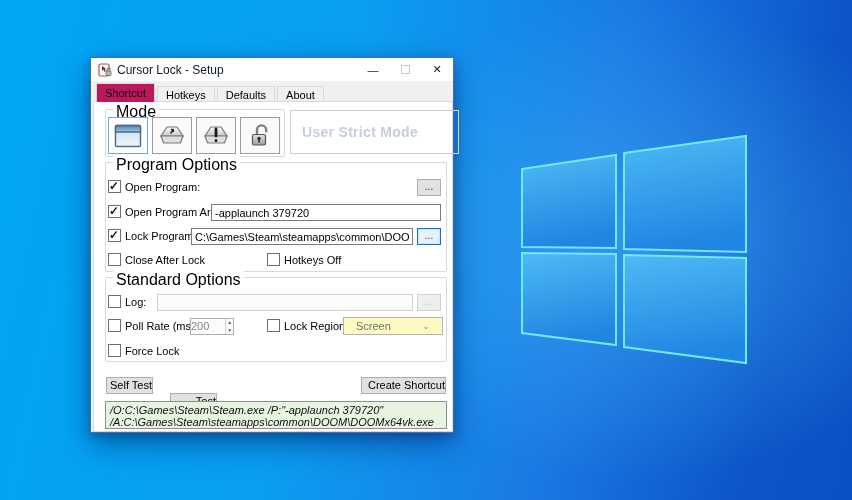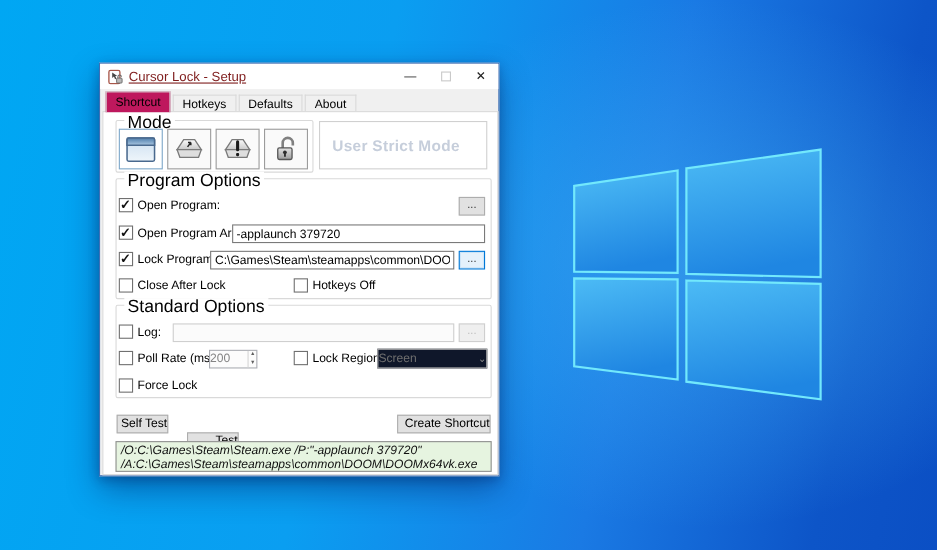--- a/index.html
+++ b/index.html
@@ -14,21 +14,21 @@
 
   
   .dialog {
     position:absolute; left:90px; top:57px; width:364px; height:376px;
     background:#f0f0f0; border:1px solid #3f6fb5;
     box-shadow: 0 12px 28px rgba(0,25,90,.45), 0 3px 9px rgba(0,25,90,.3);
     font-size:11px; color:#000;
   }
   .titlebar { position:absolute; left:0; top:0; right:0; height:23px; background:#fff; display:flex; align-items:center; }
   .titlebar .app-icon { margin:0 5px 0 7px; display:flex; }
-  .titlebar .title { font-size:12px; color:#7f1d1d;text-decoration:underline; }
+  .titlebar .title { font-size:12px; color:#0f172a; }
   .win-controls { margin-left:auto; display:flex; height:100%; }
   .win-controls .ctl { width:32px; height:100%; display:flex; align-items:center; justify-content:center; font-size:11px; color:#222; cursor:default; }
   .ctl .max-box { width:9px; height:9px; border:1px solid #c9c9c9; }
 
   
   .tabs { position:absolute; left:5px; top:26px; height:18px; display:flex; align-items:flex-end; }
   .tab { padding:2px 8px 3px; border:1px solid #d9d9d9; border-bottom:none; background:#f0f0f0; margin-right:2px; height:16px; line-height:12px; }
   .tab.active { background:#be185d; height:19px; line-height:14px; position:relative; z-index:3; margin-top:-2px; }
 
   .panel { position:absolute; left:2px; top:43px; width:360px; height:331px; background:#fff; border:1px solid #d9d9d9; }
@@ -46,21 +46,21 @@
 
   .browse { position:absolute; width:24px; height:17px; background:#e1e1e1; border:1px solid #adadad; font-size:10px; line-height:13px; text-align:center; color:#333; }
   .browse.focused { border:1px solid #0078d7; box-shadow: inset 0 0 0 1px #cce4f7; background:#e5f1fb; }
   .browse.disabled { background:#efefef; border-color:#cfcfcf; color:#bdbdbd; }
 
   .spinner { position:absolute; height:17px; border:1px solid #abadb3; background:#fcfcfc; display:flex;gap:13px; }
   .spin-val { flex:1; text-align:right; padding:1px 3px 0 0; color:#848484; }
   .spin-arrows { width:13px; border-left:1px solid #d5d5d5; display:flex; flex-direction:column; }
   .spin-arrows span { flex:1; font-size:5px; line-height:7px; text-align:center; color:#5e5e5e; }
 
-  .dropdown { position:absolute; height:18px; background:#0f172a; border:1px solid #b2b2b2; display:flex; align-items:center; padding:0 0; color:#6f6f6f; }
+  .dropdown { position:absolute; height:18px; background:#fef9c3; border:1px solid #b2b2b2; display:flex; align-items:center; padding:0 12px; color:#6f6f6f; }
   .dropdown .chev { margin-left:auto; font-size:9px; color:#8a8a8a; }
 
   .btn { position:absolute; height:17px; background:#e1e1e1; border:1px solid #adadad; font:11px "Liberation Sans", sans-serif; text-align:right; line-height:15px; color:#000; }
 
   .mode-btn { position:absolute; width:40px; height:37px; background:#fafafa; border:1px solid #9c9c9c; display:flex; align-items:center; justify-content:center; }
   .mode-btn.selected { background:#fff; border-color:#7da7c9; }
 
   .mode-display { position:absolute; border:1px solid #d0d0d0; display:flex; align-items:center; }
   .mode-display span { font-size:14px; font-weight:bold; color:#c6cedb; padding-left:11px; letter-spacing:.3px; }
 
@@ -175,21 +175,21 @@
                 <stop offset="1" stop-color="#9c9c9c"></stop>
             </linearGradient>
           </defs>
           <path d="M12,12.5 v-4.5 a4.6,4.6 0 0 1 9.2,0 v2.2" fill="none" stroke="#808080" stroke-width="2.4"></path>
           <rect x="7.5" y="12.5" width="13" height="10.5" rx="1.5" fill="url(#lk)" stroke="#555" stroke-width="1.2"></rect>
           <circle cx="14" cy="16.5" r="1.7" fill="#2e2e2e"></circle>
           <rect x="13.2" y="17.3" width="1.7" height="3.2" fill="#2e2e2e"></rect>
         </svg>
       </div>
 
-      <div class="mode-display" style="left:196px; top:8px; width:153px; height:44px;">
+      <div class="mode-display" style="left:196px; top:8px; width:169px; height:44px;">
         <span>User Strict Mode</span>
       </div>
 
       <div class="group" style="left:11px; top:60px; width:342px; height:110px;">
         <span class="glabel">Program Options</span>
       </div>
 
       <div class="row" style="left:14px; top:78px;">
         <span class="cb checked"></span>
         <span class="cb-label">Open Program:</span>

